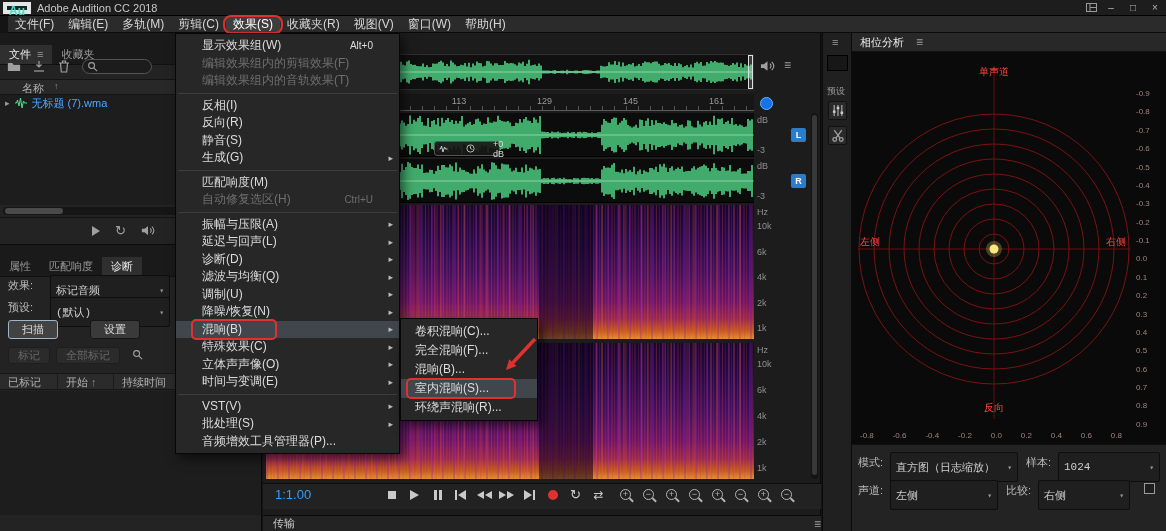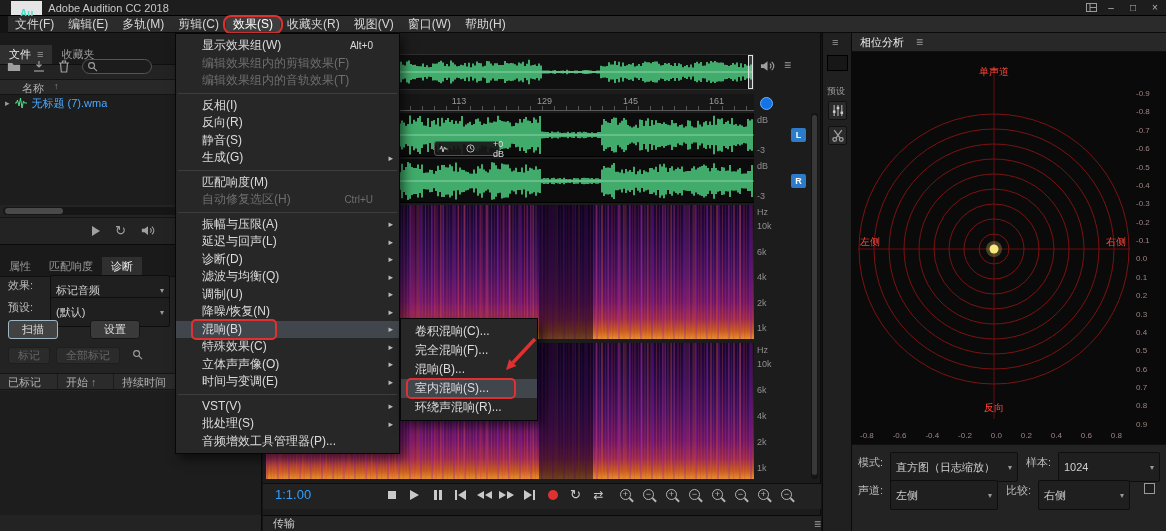--- a/index.html
+++ b/index.html
@@ -1,39 +1,39 @@
 <!DOCTYPE html>
 <html><head>
 <meta charset="utf-8">
 <style>
   *{margin:0;padding:0;box-sizing:border-box;}
   html,body{background:#000;}
   #app{position:relative;width:1166px;height:531px;background:#141414;overflow:hidden;
        font-family:"Liberation Sans","DejaVu Sans",sans-serif;font-size:11px;color:#cccccc;}
   
   .titlebar{position:absolute;left:0;top:0;width:100%;height:16px;background:#1d1d1d;display:flex;align-items:center;border-bottom:1px solid #000;}
-  .au-logo{font-size:10px;color:#46e0c6;background:#0c2b27;border:7px solid #e5e5e5;height:12px;line-height:11px;padding:0 2px;margin-left:11px;font-weight:bold;}
+  .au-logo{font-size:12px;color:#46e0c6;background:#0c2b27;border:4px solid #e5e5e5;height:12px;line-height:11px;padding:0 2px;margin-left:3px;font-weight:bold;}
   .tb-title{margin-left:6px;color:#c8c8c8;font-size:11px;}
   .tb-right{margin-left:auto;display:flex;align-items:center;}
   .ws-ico{width:18px;text-align:center;color:#9a9a9a;}
   .winbtn{width:22px;height:16px;display:inline-flex;align-items:center;justify-content:center;color:#b5b5b5;font-size:10px;}
   
   .menubar{position:absolute;left:8px;top:16px;width:100%;height:17px;background:#2b2b2b;display:flex;align-items:flex-start;border-bottom:1px solid #0a0a0a;}
   .mb-item{padding:0 7px;height:17px;line-height:17px;font-size:12px;color:#d6d6d6;white-space:nowrap;}
   .mb-item.active{background:#3f3f3f;color:#fff;}
   .mb-item.annotated{position:relative;}
   .mb-item.annotated::after{content:"";position:absolute;left:-3px;right:-3px;top:-1px;bottom:-1px;border:2px solid #e03131;border-radius:8px;pointer-events:none;}
   
   .panel{position:absolute;background:#232323;}
   .tabbar{position:absolute;left:0;top:0;right:0;height:32px;background:#1a1a1a;display:flex;align-items:flex-end;border-bottom:1px solid #101010;}
   .ptab{padding:0 9px;height:19px;line-height:19px;color:#9a9a9a;font-size:11px;white-space:nowrap;display:flex;gap:6px;}
   .ptab.active{background:#2f2f2f;color:#ececec;}
   .tab-menu{color:#9a9a9a;}
   .lab{position:absolute;color:#b9b9b9;font-size:11px;}
-  .sel{position:absolute;height:30px;background:#1f1f1f;border:1px solid #0e0e0e;border-radius:2px;display:flex;align-items:center;padding:0 5px;color:#cfcfcf;font-size:11px;white-space:nowrap;overflow:hidden;}
+  .sel{position:absolute;height:30px;background:#1f1f1f;border:1px solid #0e0e0e;border-radius:2px;display:flex;align-items:center;padding:0 5px;color:#cfcfcf;font-size:11px;white-space:nowrap;overflow:hidden;font-family:Liberation Mono, monospace;}
   .sel .caret{margin-left:auto;font-size:8px;color:#999;padding-left:4px;}
   .btn{position:absolute;height:19px;line-height:17px;padding:0 13px;background:#3a3a3a;border:1px solid #161616;border-radius:3px;color:#ddd;font-size:11px;}
   .btn-scan{border-color:#9fb6c5;background:#424242;}
   .btn-disabled{background:#2b2b2b;color:#686868;border-color:#1e1e1e;height:17px;line-height:15px;padding:0 9px;}
   .icon{display:inline-flex;align-items:center;justify-content:center;}
   .gplay{display:inline-block;border-left:8px solid #9f9f9f;border-top:5px solid transparent;border-bottom:5px solid transparent;}
   .gloop{color:#9f9f9f;font-size:13px;line-height:1;}
   
   .files-panel{left:0;top:33px;width:262px;height:212px;border-right:1px solid #0a0a0a;border-bottom:1px solid #0a0a0a;}
   .fp-toolbar{position:absolute;left:0;top:20px;right:0;height:26px;display:flex;align-items:center;gap:11px;padding-left:7px;}

